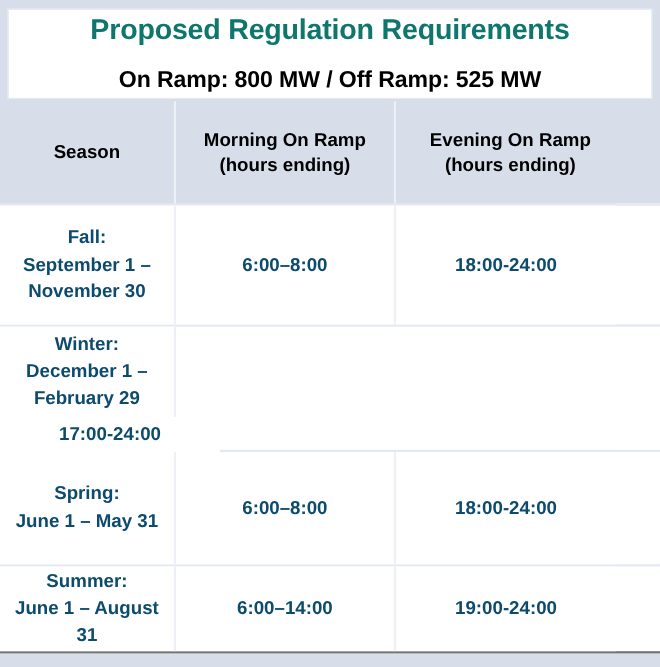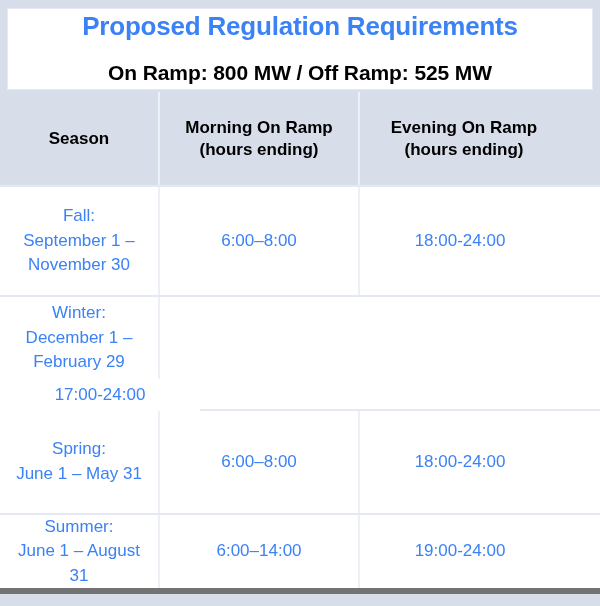--- a/index.html
+++ b/index.html
@@ -31,21 +31,21 @@
     border: 1px solid #e4e9f2;
     display: flex;
     flex-direction: column;
     align-items: center;
     justify-content: center;
     text-align: center;
   }
   .title-line1 {
     font-size: 26px;
     font-weight: bold;
-    color: #3b82f6;
+    color: #0f766e;
     line-height: 1.1;
     letter-spacing: -0.2px;
     white-space: nowrap;
   }
   .title-line2 {
     font-size: 21px;
     font-weight: bold;
     color: #000000;
     line-height: 1.25;
     letter-spacing: -0.1px;
@@ -90,33 +90,33 @@
   }
   .header-row .cell:last-child { border-right: none; padding-left: 16px; }
 
   .data-row {
     background: #ffffff;
     border-top: 2px solid #e3e8f2;
   }
   .data-row .cell {
     background: #ffffff;
     font-size: 17px;
-    font-weight: normal;
-    color: #3b82f6;
+    font-weight: bold;
+    color: #0c4a6e;
     line-height: 1.45;
     border-right: 2px solid #edf0f6;
   }
   .data-row .cell:last-child { border-right: none; }
 
   .r-fall   { height: 110px; }
   .r-winter { height: 114px; flex-direction: column; }
   .r-spring { height: 104px; }
   .r-summer { height: 81px; }
 
-  .data-row.last { border-bottom: 6px solid #737373; }
+  .data-row.last { border-bottom: 2px solid #737373; }
 
   .season-text { white-space: pre-line; }
 </style>
 </head>
 <body>
 
 <div class="sheet">
 
   <div class="title-cell">
     <div class="title-line1">Proposed Regulation Requirements</div>

